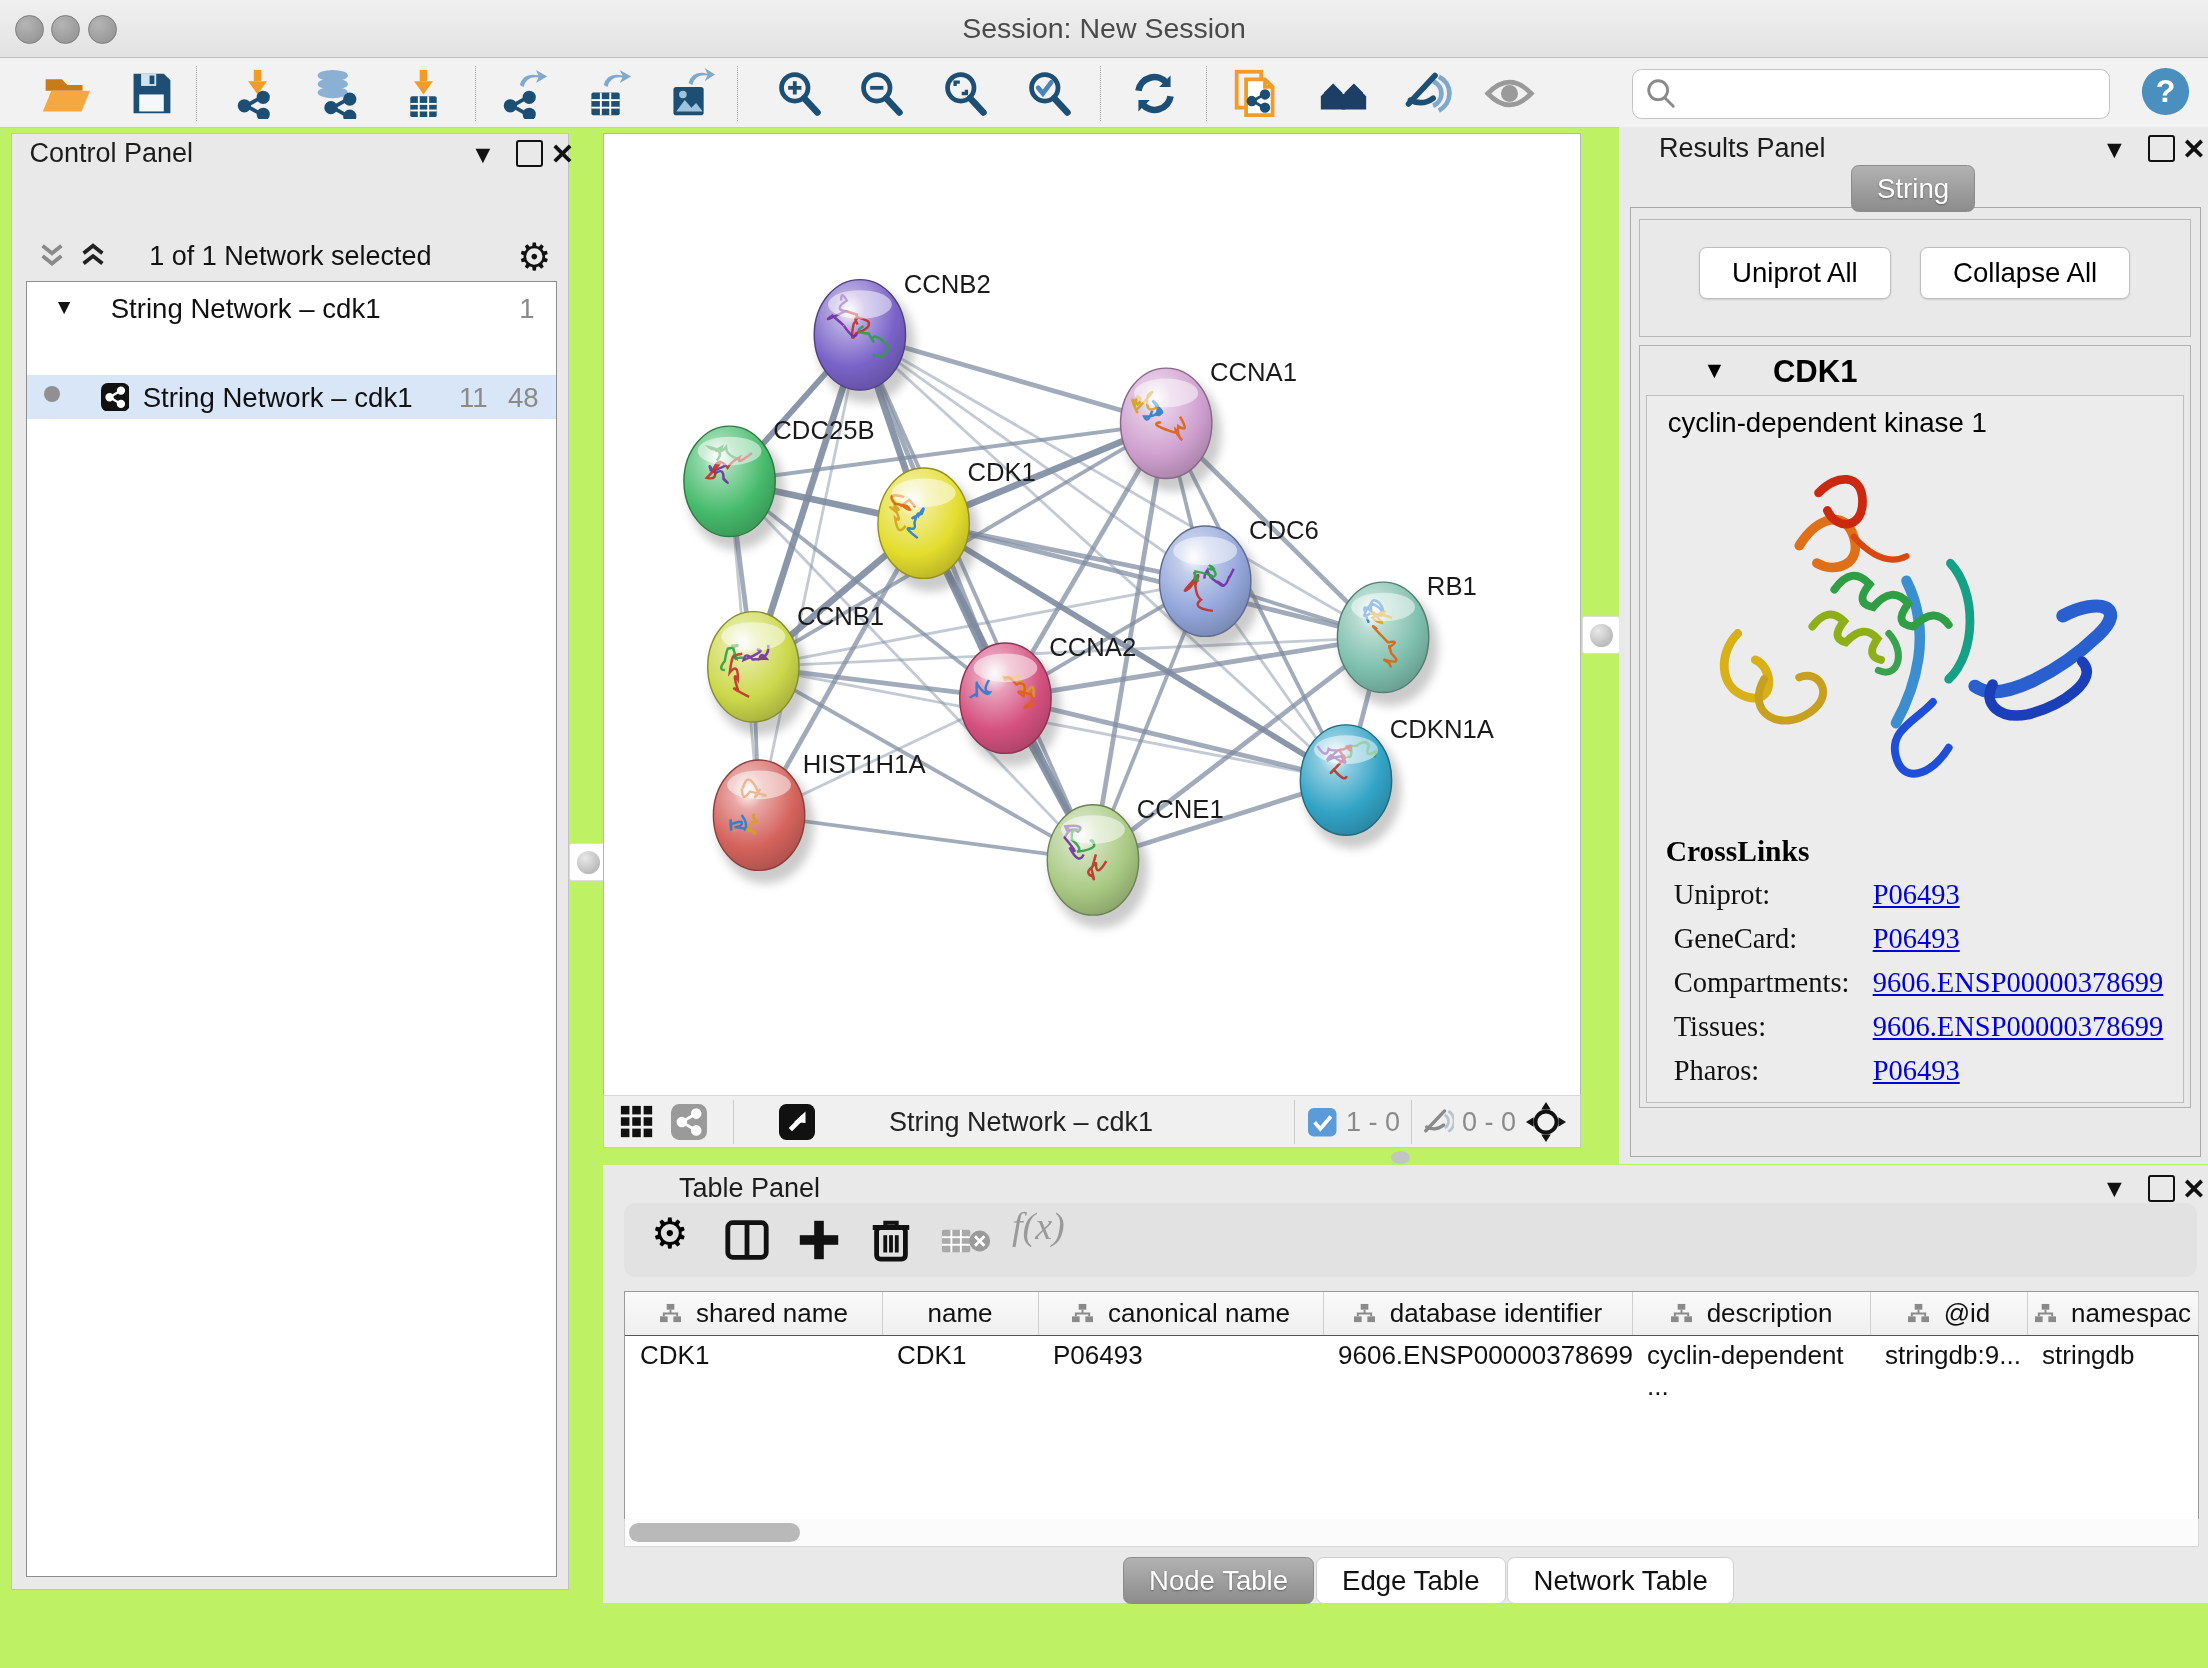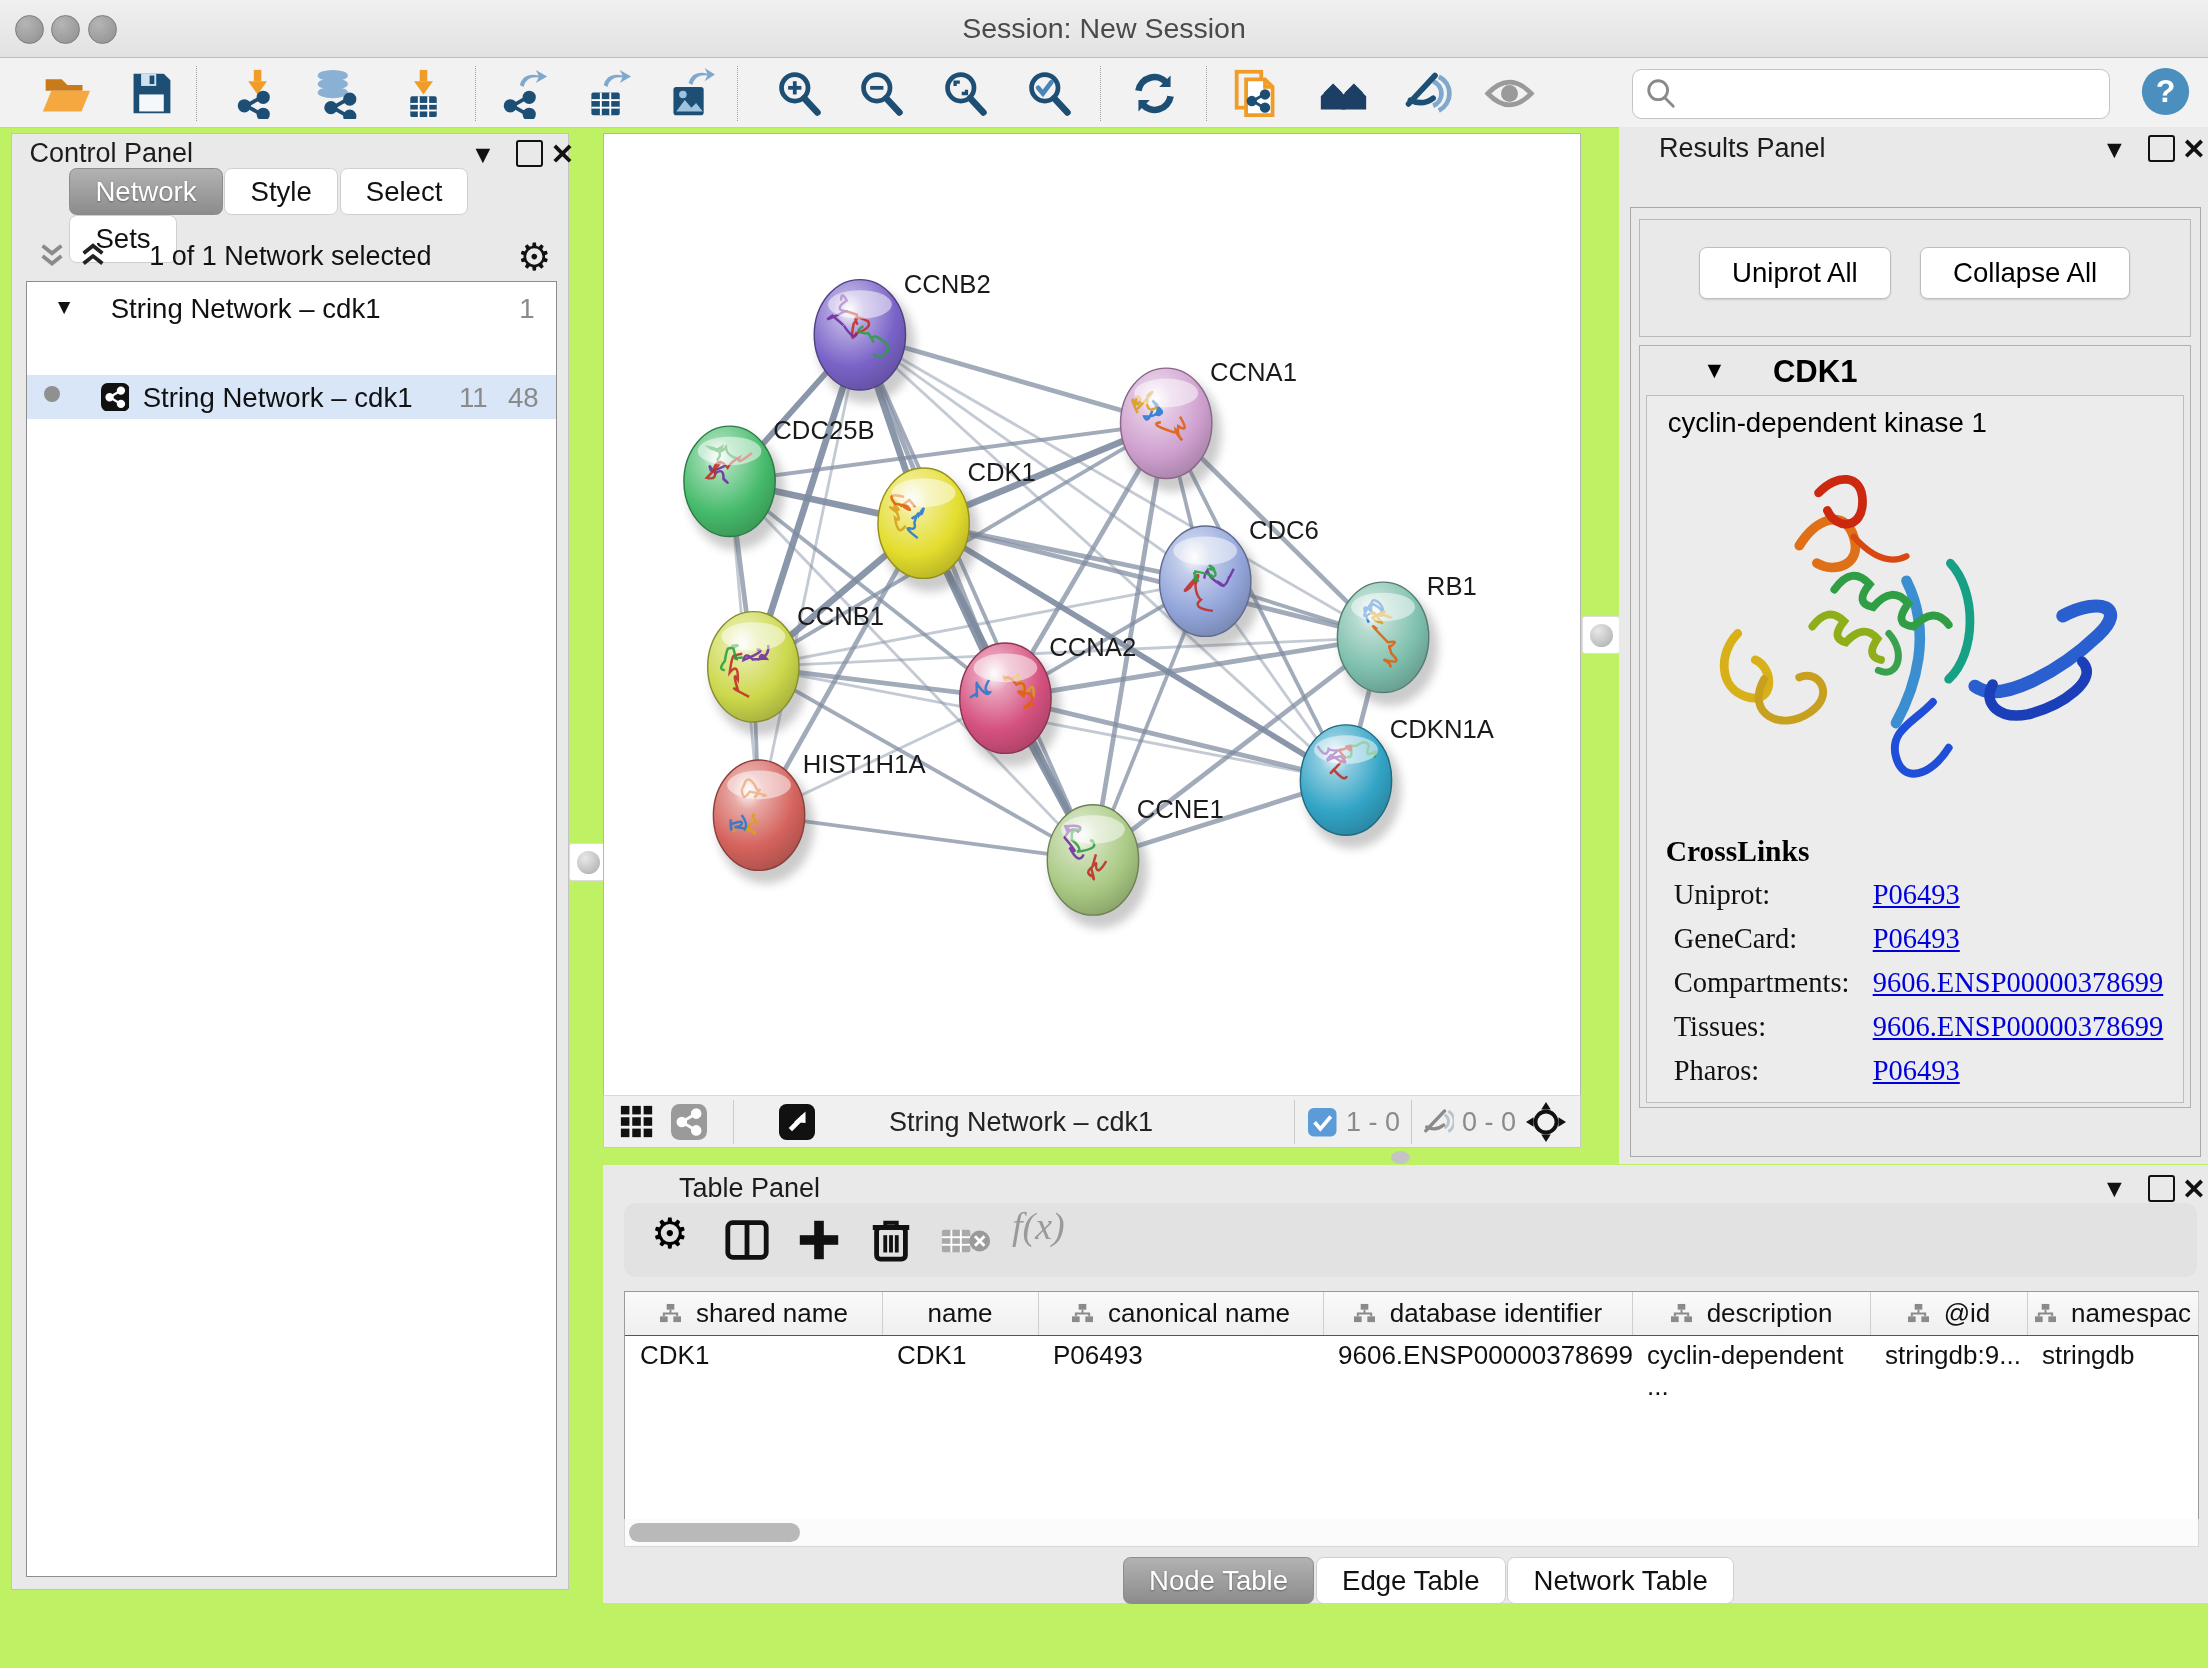--- a/index.html
+++ b/index.html
@@ -272,21 +272,20 @@
           <text x="27" y="38" text-anchor="middle" font-size="34" font-weight="bold" fill="#fff" font-family="Liberation Sans,sans-serif">?</text>
         </svg>
       </div>
   </div>
 
   <div class="cpanel">
     <div class="ptitle" style="left:17px;top:3.8px">Control Panel</div>
     <div class="pctl" style="left:458px;top:7.6px">▼</div>
     <div class="pctl float-ic" style="left:504px;top:5.7px"></div>
     <div class="pctl" style="left:538px;top:5.7px;font-weight:bold;font-size:28.5px">✕</div>
-    <div class="cp-tabs" id="cp-tabs"><span class="tab active">Network</span><span class="tab">Style</span><span class="tab">Select</span><span class="tab">Sets</span></div>
     <div class="cp-status">
       <svg style="position:absolute;left:24px;top:0" width="32" height="32" viewBox="0 0 34 34">
           <path d="M7 5l10 8 10-8M7 16l10 8 10-8" fill="none" stroke="#8a8a8a" stroke-width="4"></path>
         </svg>
       <svg style="position:absolute;left:65px;top:0" width="32" height="32" viewBox="0 0 34 34">
           <path d="M7 13l10-8 10 8M7 24l10-8 10 8" fill="none" stroke="#222" stroke-width="4"></path>
         </svg>
       <span>1 of 1 Network selected</span>
       <span style="position:absolute;right:17px;top:-5.7px;font-size:38px">⚙</span>
     </div>
@@ -597,20 +596,23 @@
           <path d="M43 22l-8 5V17z"></path>
         </g>
       </svg>
   </div>
 
   <div class="rpanel">
     <div class="ptitle" style="left:40px;top:5.7px">Results Panel</div>
     <div class="pctl" style="left:483px;top:9.5px">▼</div>
     <div class="pctl float-ic" style="left:529px;top:7.6px"></div>
     <div class="pctl" style="left:563px;top:7.6px;font-weight:bold;font-size:28.5px">✕</div>
+    <div style="position:absolute;left:0;top:38px;width:100%;text-align:center;z-index:3">
+      <span class="tab active">String</span>
+    </div>
     <div class="rbox">
       <div class="rbtnbox">
         <span class="btn" style="position:absolute;left:59px;top:27px">Uniprot All</span>
         <span class="btn" style="position:absolute;left:280px;top:27px">Collapse All</span>
       </div>
       <div class="entrybox">
         <div class="entryhdr">
           <span style="position:absolute;left:63px;top:11.4px;font-size:23px">▼</span>
           <span style="position:absolute;left:133px;top:7.6px;font-size:31px;font-weight:bold">CDK1</span>
         </div>

